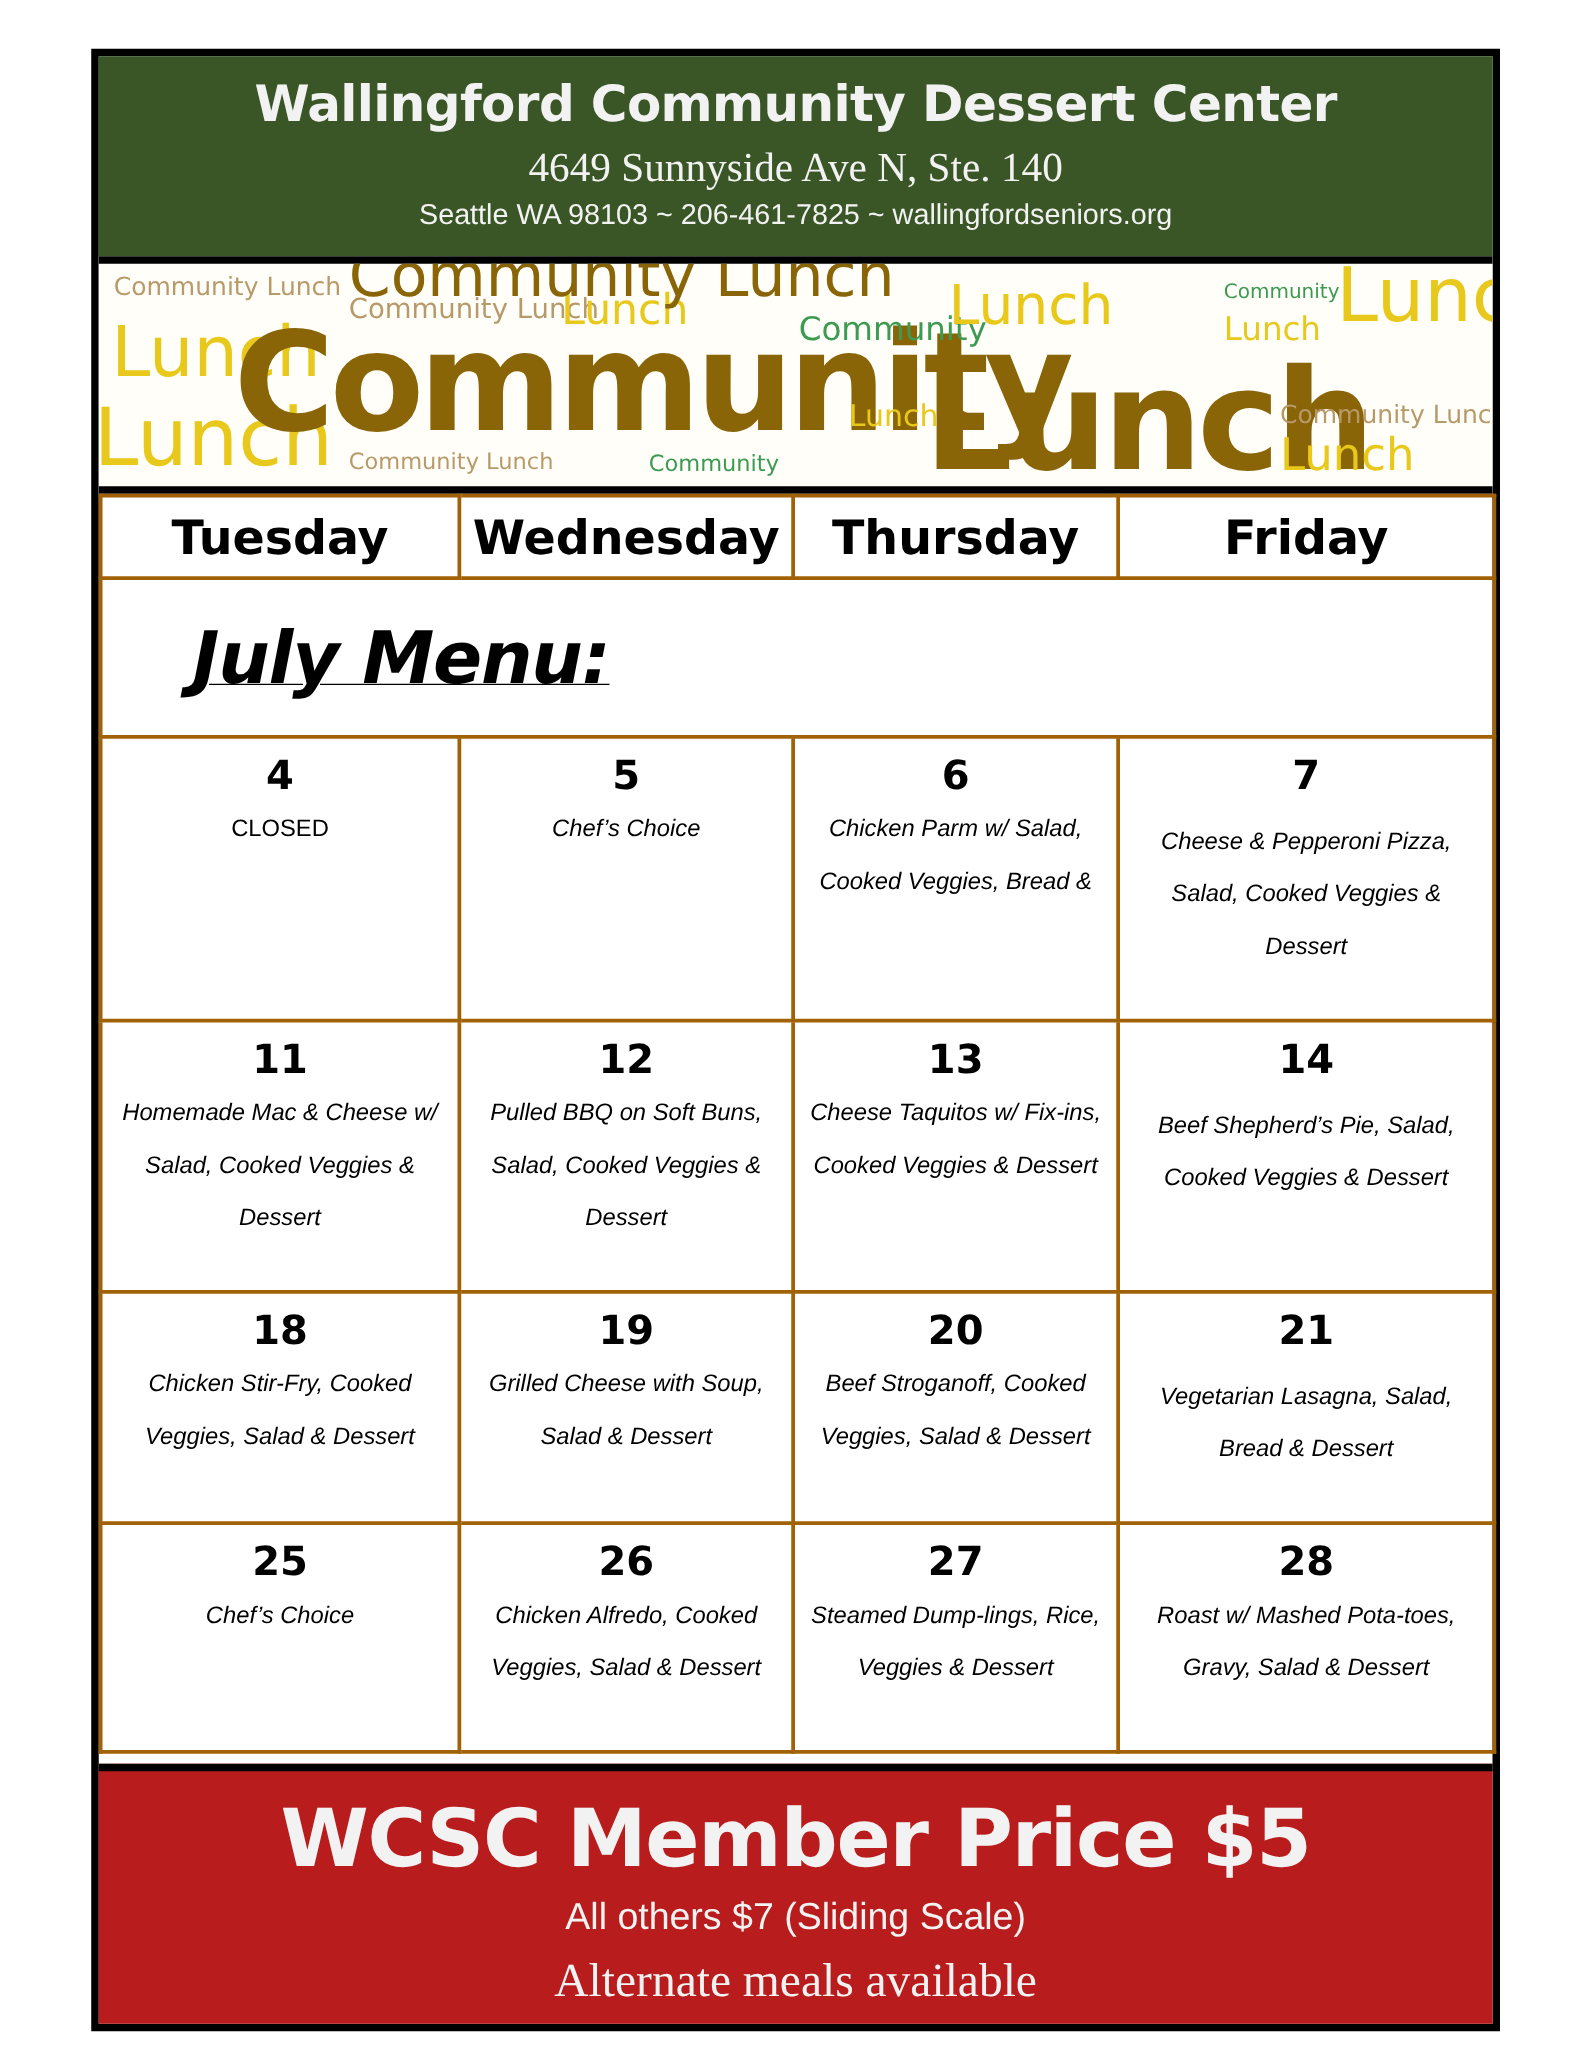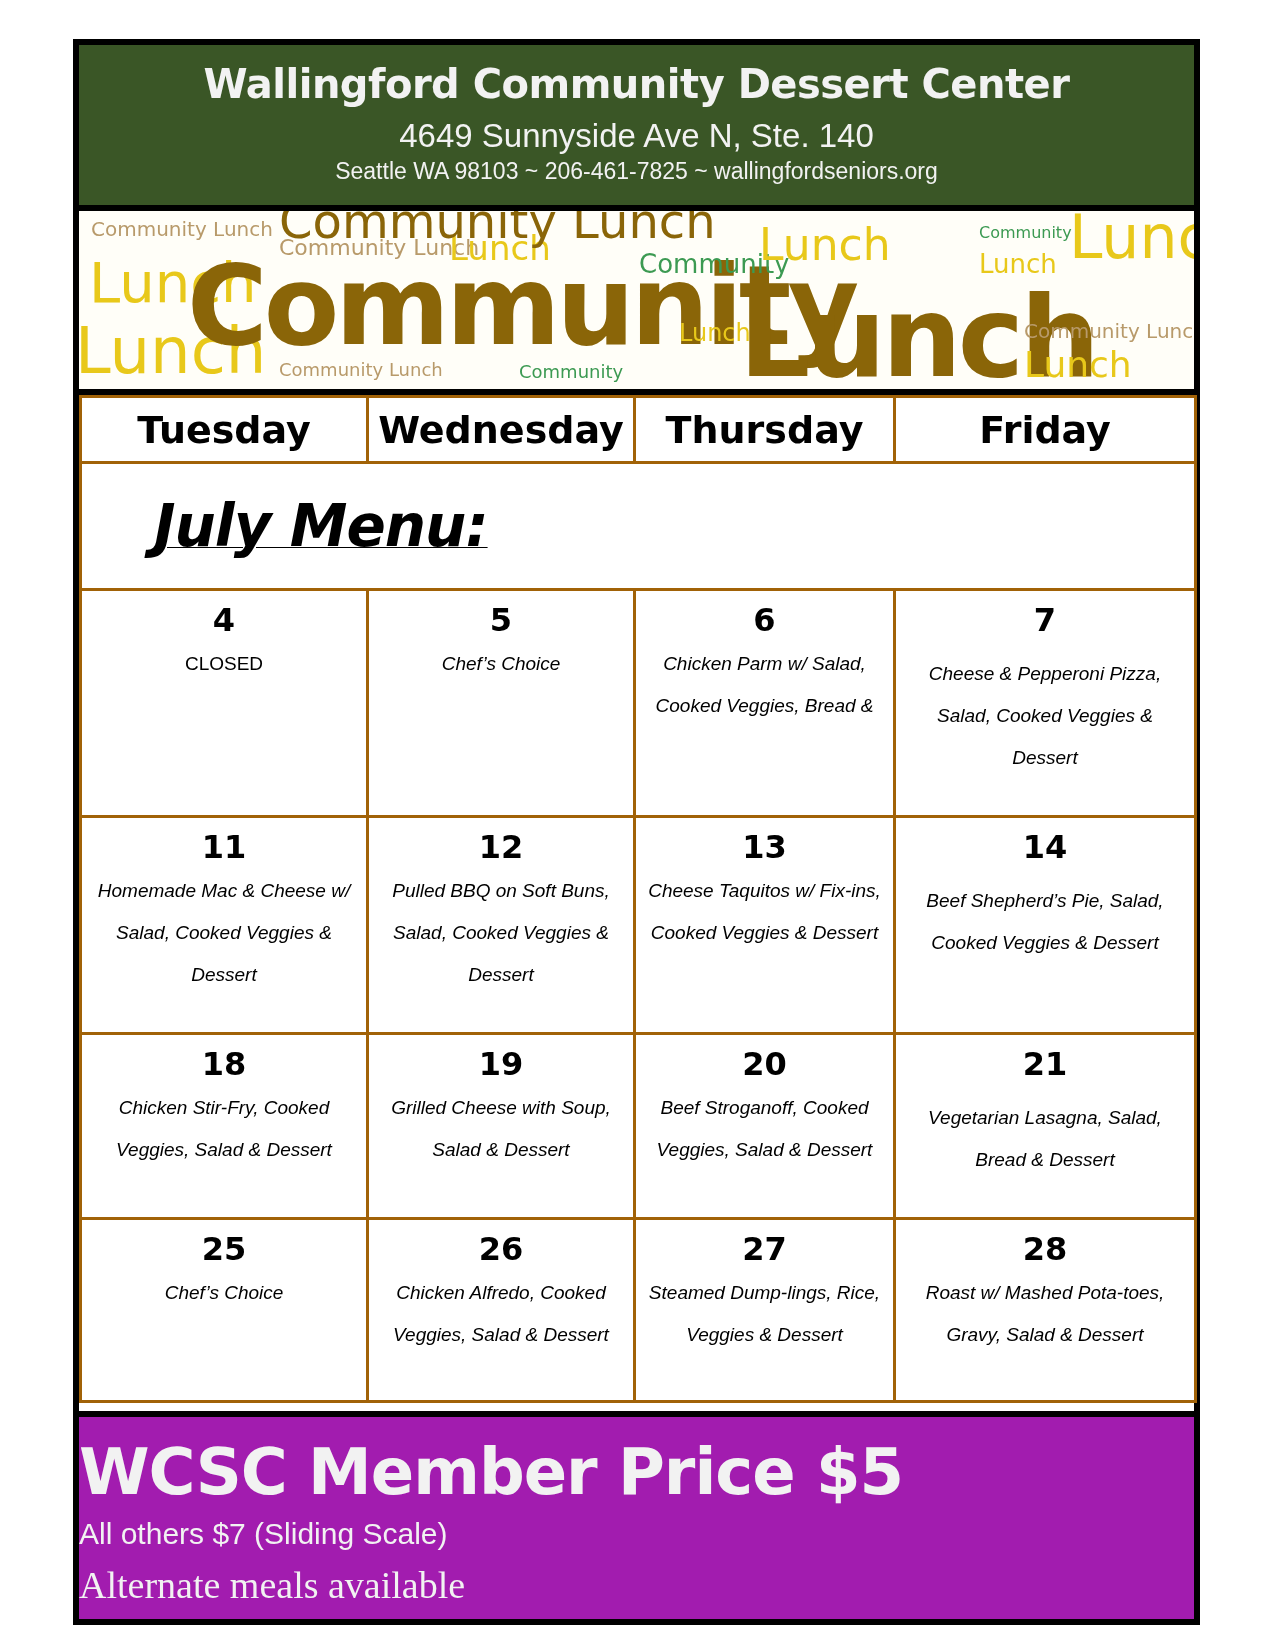--- a/index.html
+++ b/index.html
@@ -1,38 +1,38 @@
 <!DOCTYPE html>
 <html><head>
 <meta charset="utf-8">
 <style>
   html,body{margin:0;padding:0;background:#ffffff;}
   body{width:1275px;height:1650px;position:relative;overflow:hidden;font-family:"DejaVu Sans","Liberation Sans",sans-serif;}
   .frame{position:absolute;left:73px;top:39px;width:1115px;height:1574px;border:6px solid #000;background:#fff;}
   .header{position:absolute;left:0;top:0;width:1115px;height:160px;background:#3a5626;color:#f2f2f2;text-align:center;}
   .h-title{position:absolute;top:16px;left:0;right:0;font-family:"DejaVu Sans",sans-serif;font-weight:bold;font-size:40px;letter-spacing:-0.5px;}
-  .h-addr{position:absolute;top:72px;left:0;right:0;font-size:33px;font-family:Liberation Sans, sans-serif;}
+  .h-addr{position:absolute;top:72px;left:0;right:0;font-size:33px;font-family:Liberation Serif, serif;}
   .h-contact{position:absolute;top:113px;left:0;right:0;font-size:23px;font-family:"Liberation Sans",sans-serif;}
   .banner{position:absolute;left:0;top:160px;width:1115px;height:190px;border-top:6px solid #000;border-bottom:6px solid #000;box-sizing:border-box;background:#fffef8;overflow:hidden;}
   .wc{position:absolute;white-space:nowrap;font-family:"DejaVu Sans",sans-serif;line-height:1;}
   .grid{position:absolute;left:0;top:350px;width:1115px;}
   table{border-collapse:collapse;width:1115px;table-layout:fixed;}
   td,th{border:3px solid #a16207;text-align:center;vertical-align:top;padding:0;}
   .dayhead th{height:63px;vertical-align:middle;font-family:"DejaVu Sans",sans-serif;font-weight:bold;font-size:38px;color:#000;}
   .july td{height:124px;text-align:left;vertical-align:middle;text-decoration:underline;}
   .july-title{font-family:"DejaVu Sans",sans-serif;font-weight:bold;font-style:italic;font-size:58px;padding-left:72px;letter-spacing:-1px;}
   .cell{position:relative;}
   .num{display:block;font-weight:bold;font-size:32px;margin-top:10px;line-height:38px;font-family:"DejaVu Sans",sans-serif;}
   .num.it{}
   .meal{display:block;font-style:italic;font-size:19px;line-height:42px;font-family:Liberation Sans, sans-serif;padding:4px 6px 0;}
   .r1 td{height:224px;}
   .r2 td{height:214px;}
   .r3 td{height:182px;}
   .r4 td{height:180px;}
-  .footer{position:absolute;left:0;bottom:0;width:1115px;height:202px;background:#a21caf;color:#f2f2f2;border-top:6px solid #000;}
+  .footer{position:absolute;left:0;bottom:0;width:1115px;height:202px;background:#b91c1c;color:#f2f2f2;text-align:center;border-top:6px solid #000;}
   .f-price{position:absolute;top:18px;left:0;right:0;font-weight:bold;font-size:64px;font-family:"DejaVu Sans",sans-serif;letter-spacing:-1px;}
   .f-others{position:absolute;top:100px;left:0;right:0;font-size:30px;font-family:"Liberation Sans",sans-serif;}
   .f-alt{position:absolute;top:146px;left:0;right:0;font-size:38px;font-family:Liberation Serif, serif;}
 </style>
 </head>
 <body>
 
 <div class="frame">
 
   <div class="header">

